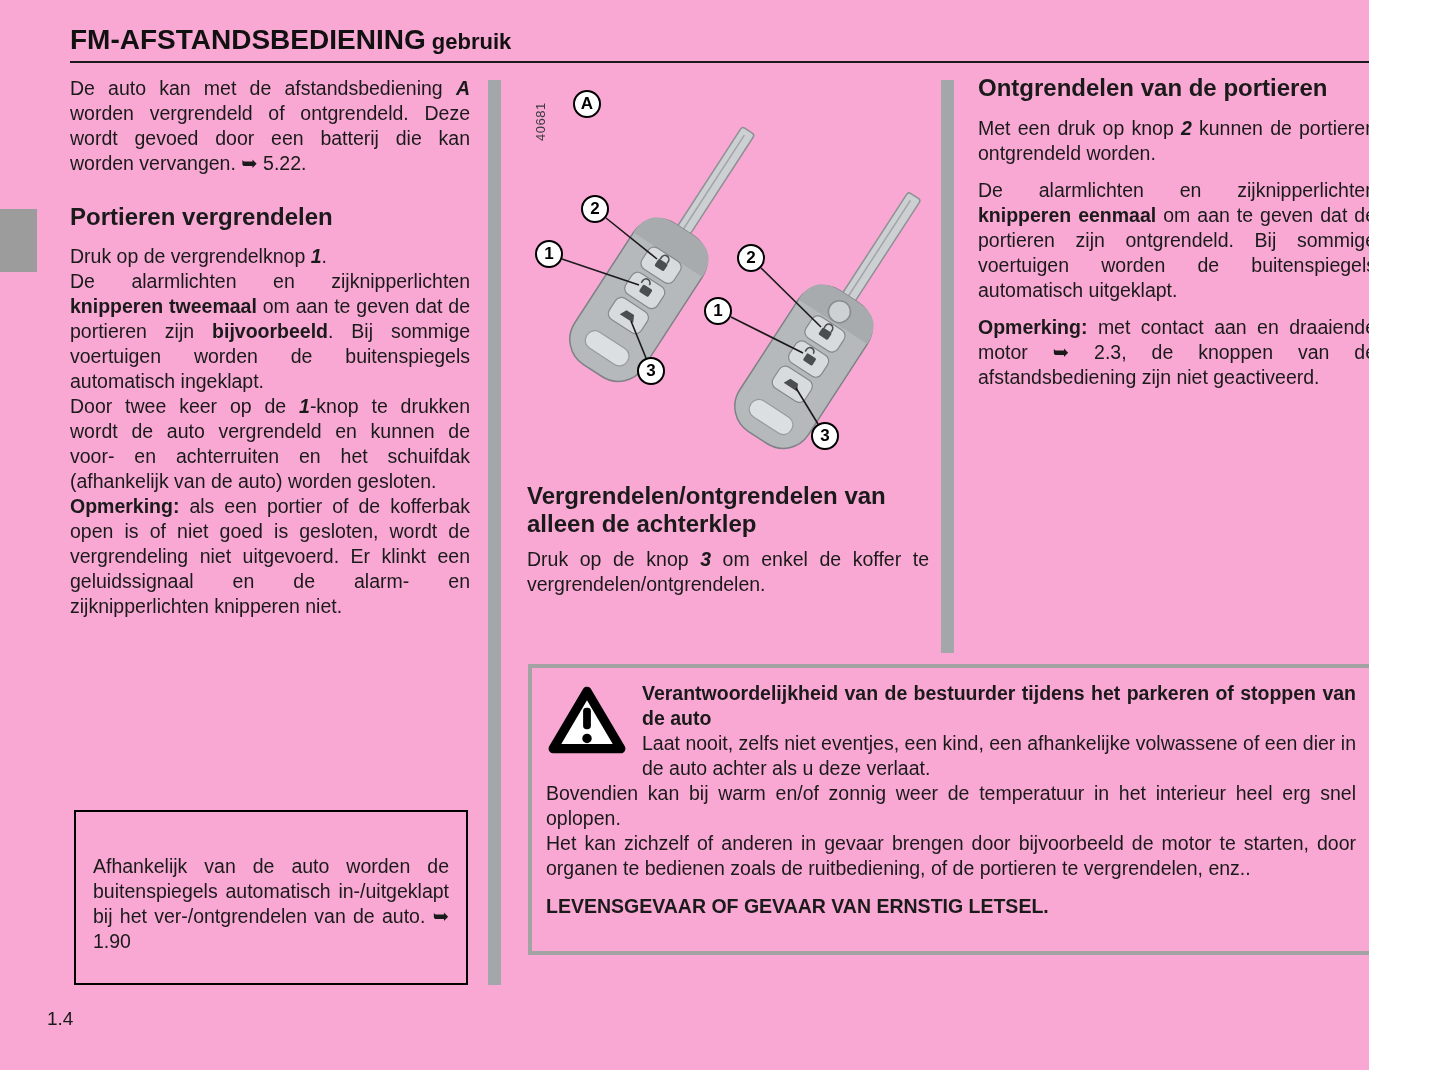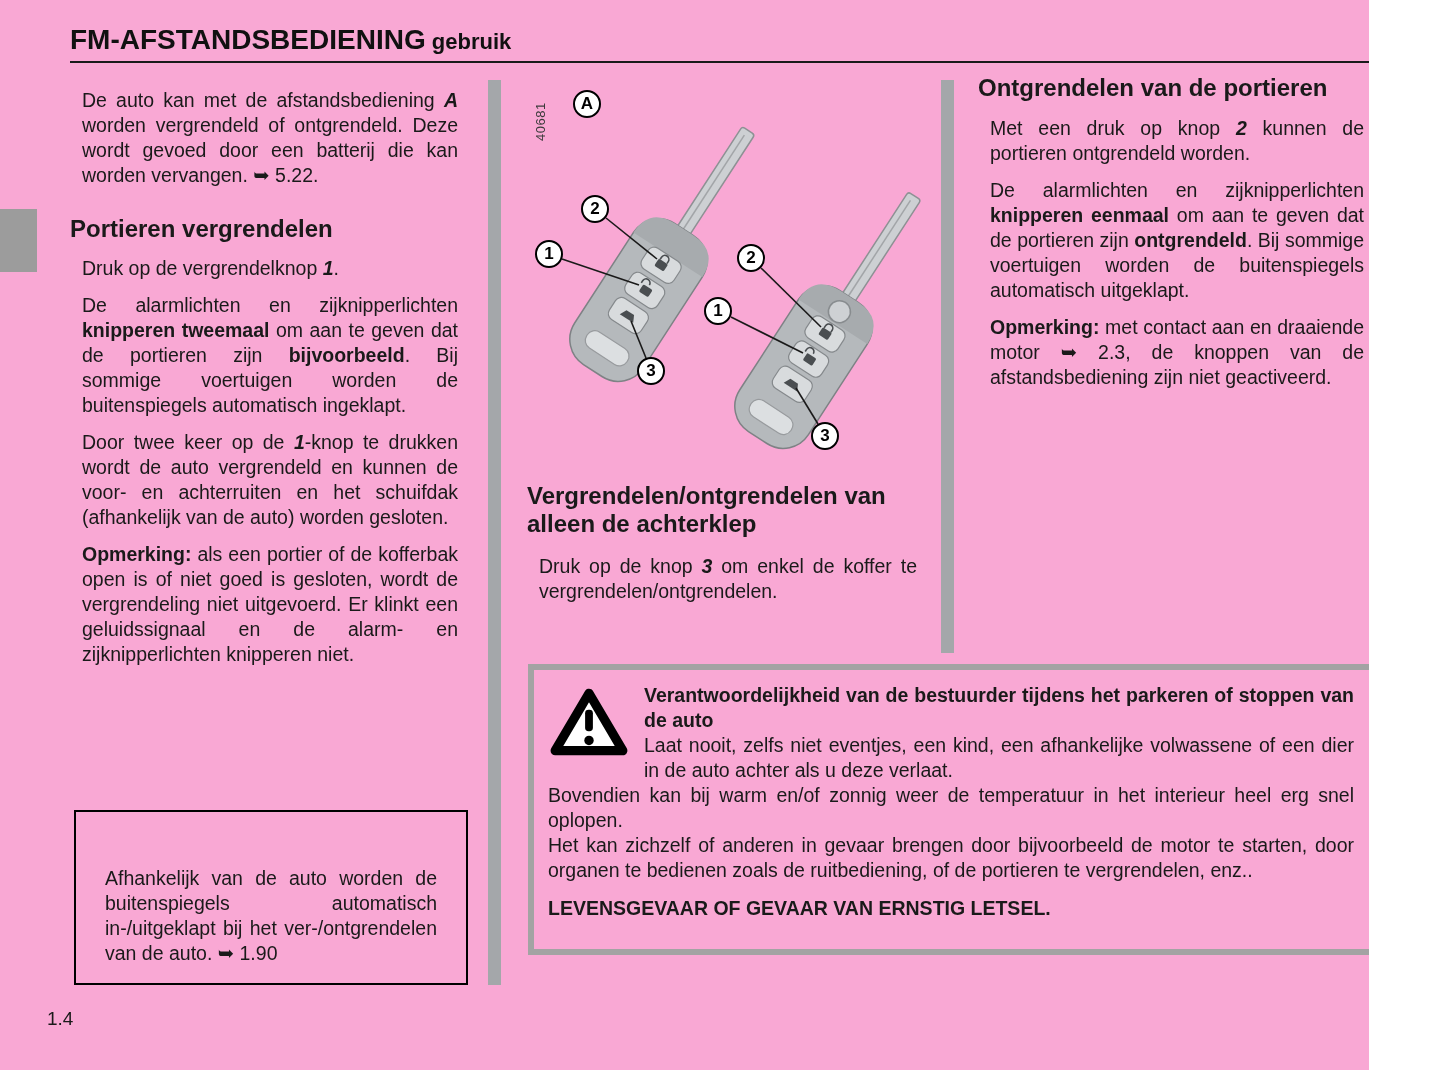--- a/index.html
+++ b/index.html
@@ -17,36 +17,36 @@
   .vbar-right { left:941px; top:80px; height:573px; }
 
   .col { font-size:19.5px; line-height:25px; text-align:justify; color:#1a1a1a; }
   .col-left { position:absolute; left:70px; top:76px; width:400px; }
   .col-mid-text { position:absolute; left:527px; top:482px; width:402px; }
   .col-right { position:absolute; left:978px; top:74px; width:398px; }
 
   h2.sec { font-size:24px; font-weight:bold; text-align:left; line-height:28px; }
   .col-left h2.sec { margin:27px 0 13px 0; }
   .col-right h2.sec { margin:0 0 14px 0; }
-  .col-mid-text h2.sec { margin:0 0 16px 0; }
-  p.para { margin:12px; }
+  .col-mid-text h2.sec { margin:0 0 9px 0; }
+  p.para { margin:0; }
   .col-right p.para { margin-bottom:12px; }
 
   .note-box { position:absolute; left:74px; top:810px; width:394px; height:175px; border:2px solid #000;
               padding:42px 17px 0 17px; font-size:19.5px; line-height:25px; text-align:justify; }
 
   .figure { position:absolute; left:527px; top:85px; width:405px; height:392px; }
   .figure svg.fob-art { position:absolute; left:0; top:0; }
   .fig-num { position:absolute; left:6px; top:56px; transform:rotate(-90deg); transform-origin:left top;
              font-size:13px; color:#3a3a3a; letter-spacing:0.5px; white-space:nowrap; }
   .callout { position:absolute; width:28px; height:28px; border:2px solid #000; border-radius:50%;
              background:#fff; display:flex; align-items:center; justify-content:center;
              font-size:17px; font-weight:bold; color:#000; }
 
-  .warning-box { position:absolute; left:528px; top:664px; width:848px; height:291px; border:6px solid #a3a3a3;
+  .warning-box { position:absolute; left:528px; top:664px; width:848px; height:291px; border:4px solid #a3a3a3;
                  padding:13px 16px 0 14px; font-size:19.5px; line-height:25px; text-align:justify; }
   .warning-box .w-icon { float:left; width:82px; height:76px; margin:2px 14px 4px 0; }
   .warning-box p { margin:0; }
   .warning-box .w-title { font-weight:bold; }
   .warning-box .w-final { font-weight:bold; margin-top:13px; text-align:left; }
 
   .page-num { position:absolute; left:47px; top:1008px; font-size:19px; color:#1a1a1a; }
 </style>
 </head>
 <body>
@@ -141,21 +141,21 @@
   </div>
 
   <div class="col col-mid-text">
     <h2 class="sec">Vergrendelen/ontgrendelen van alleen de achterklep</h2>
     <p class="para"><span>Druk op de knop </span><span style="font-weight: 700; font-style: italic;">3</span><span> om enkel de koffer te vergrendelen/ontgrendelen.</span></p>
   </div>
 
   <div class="col col-right">
     <h2 class="sec">Ontgrendelen van de portieren</h2>
     <p class="para"><span>Met een druk op knop </span><span style="font-weight: 700; font-style: italic;">2</span><span> kunnen de portieren ontgrendeld worden.</span></p>
-    <p class="para"><span>De alarmlichten en zijknipperlichten </span><span style="font-weight: 700;">knipperen eenmaal</span><span> om aan te geven dat de portieren zijn </span><span style="font-weight: 700;">ontgrendeld</span><span>. Bij sommige voertuigen worden de buitenspiegels automatisch uitgeklapt.</span></p>
+    <p class="para"><span>De alarmlichten en zijknipperlichten </span><span style="font-weight: 700;">knipperen eenmaal</span><span> om aan te geven dat de portieren zijn </span><span style="font-weight: 400;">ontgrendeld</span><span>. Bij sommige voertuigen worden de buitenspiegels automatisch uitgeklapt.</span></p>
     <p class="para"><span style="font-weight: 700;">Opmerking:</span><span> met contact aan en draaiende motor </span><span style="font-weight: 700;">➥</span><span> 2.3, de knoppen van de afstandsbediening zijn niet geactiveerd.</span></p>
   </div>
 
   <div class="warning-box">
     <svg class="w-icon" viewBox="0 0 80 74">
       <path d="M 40 8 L 73 64 L 7 64 Z" fill="#ffffff" stroke="#000000" stroke-width="9" stroke-linejoin="round"></path>
       <rect x="36.2" y="24" width="7.6" height="21" rx="3.4" fill="#000000"></rect>
       <circle cx="40" cy="54" r="4.6" fill="#000000"></circle>
     </svg>
     <p class="w-title">Verantwoordelijkheid van de bestuurder tijdens het parkeren of stoppen van de auto</p>

